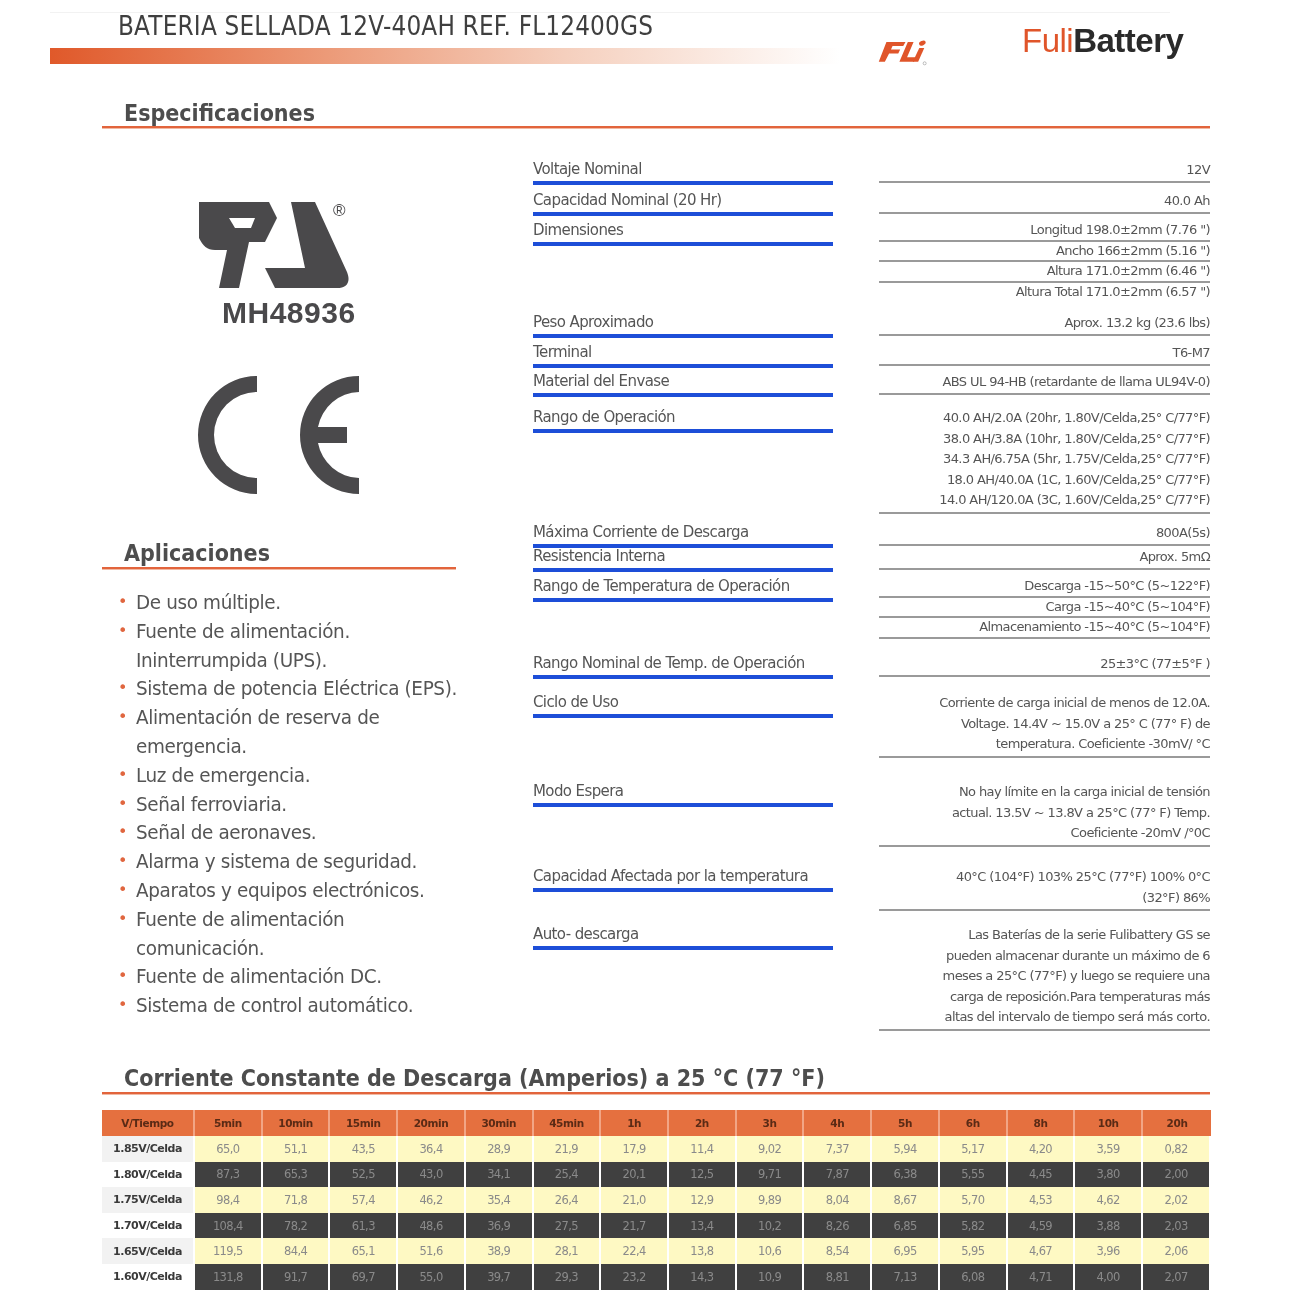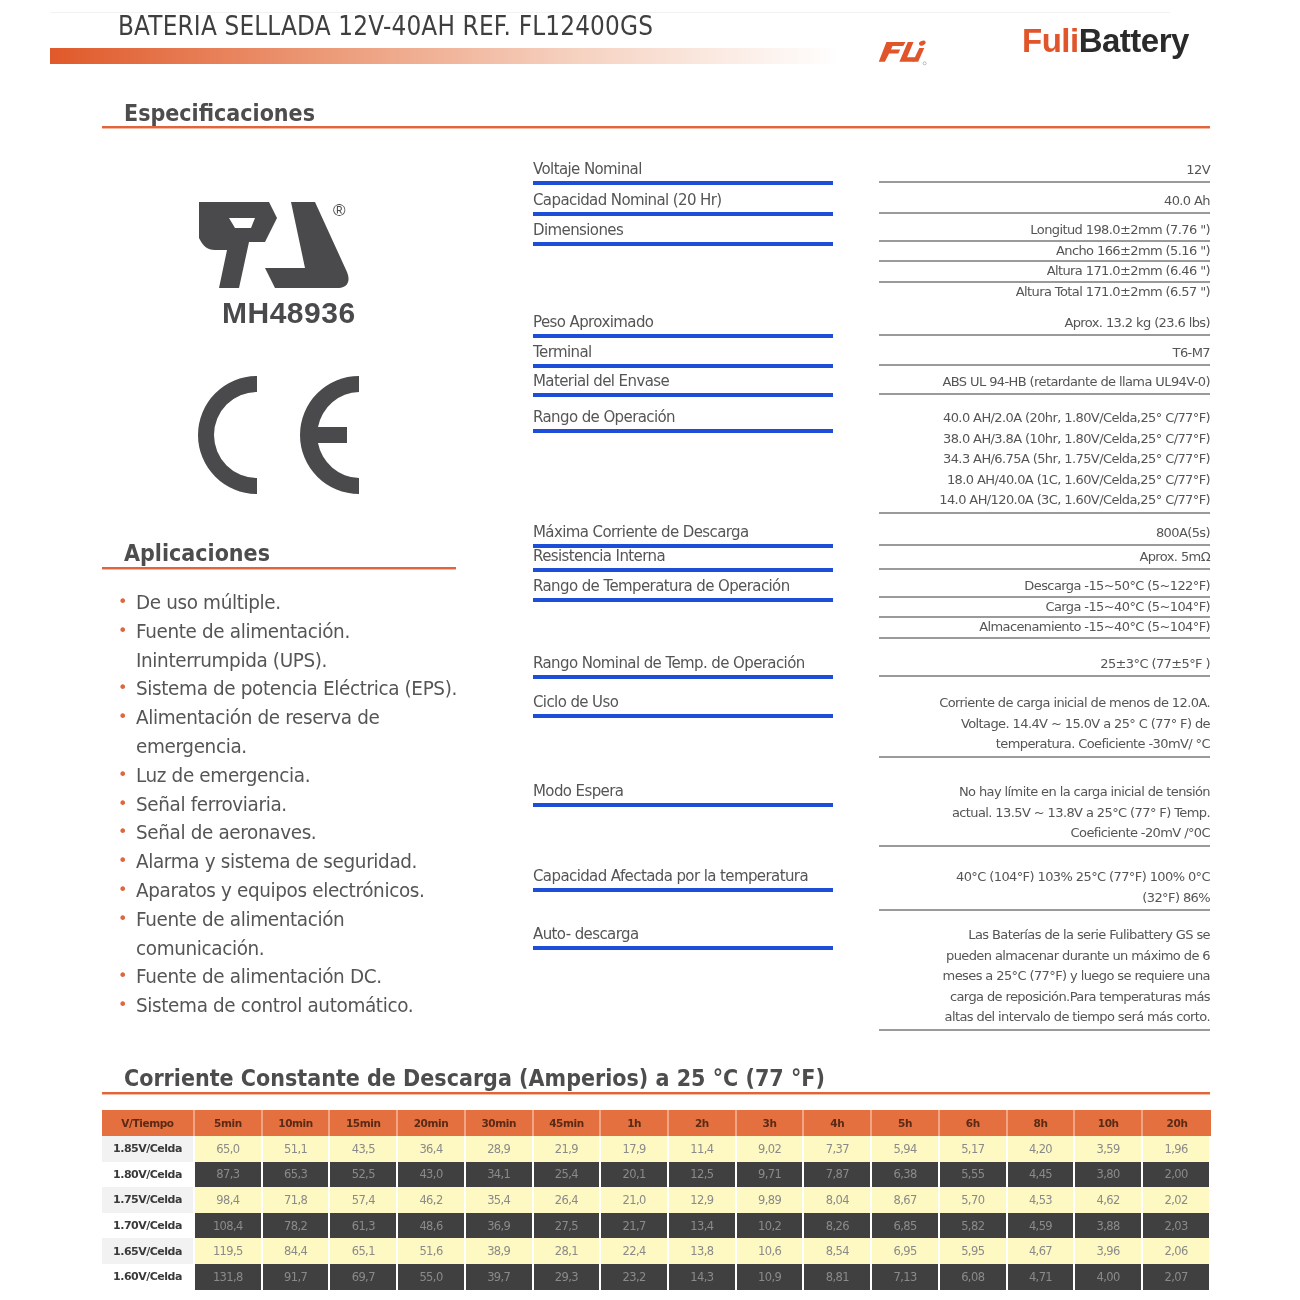--- a/index.html
+++ b/index.html
@@ -5,21 +5,21 @@
   * { box-sizing: border-box; margin: 0; padding: 0; }
   html, body { width: 1300px; height: 1300px; background: #ffffff; overflow: hidden; }
   body { position: relative; font-family: "Liberation Sans", "DejaVu Sans", sans-serif; color: #4a4a4a; }
 
   .title { position: absolute; left: 118px; top: 10px; font-size: 27px; color: #3f3f3f; letter-spacing: 0.2px; font-family: "DejaVu Sans", sans-serif; font-weight: normal; transform: scaleX(0.86); transform-origin: left top; white-space: nowrap; }
   .title-bar { position: absolute; left: 50px; top: 48px; width: 790px; height: 16px; background: linear-gradient(to right, #e0592a 0%, #ec9a78 35%, #f5cfbd 65%, #ffffff 100%); }
   .title-bar-top { position: absolute; left: 50px; top: 12px; width: 1120px; height: 1px; background: #f2f2f2; }
 
   .logo { position: absolute; left: 878px; top: 18px; width: 340px; height: 70px; }
   .logo-text { position: absolute; left: 1022px; top: 22px; font-size: 33px; font-weight: bold; font-family: "Liberation Sans", sans-serif; letter-spacing: -0.5px; white-space: nowrap; }
-  .logo-text .fuli { color: #e0552a; font-weight: bold; }
+  .logo-text .fuli { color: #e0552a; font-weight: normal; }
   .logo-text .battery { color: #2a2a2a; }
 
   .section-h { position: absolute; font-size: 23px; color: #4d4d4d; font-family: "DejaVu Sans", sans-serif; transform: scaleX(0.9); transform-origin: left top; white-space: nowrap; }
   .section-line { position: absolute; height: 3px; background: #e2643c; border-bottom: 1px solid #f2b9a3; }
   .ul-num { position: absolute; left: 222px; top: 296px; font-size: 30px; font-weight: bold; color: #4a494b; font-family: "Liberation Sans", sans-serif; letter-spacing: 0.5px; }
 
   .apps { position: absolute; left: 118px; top: 588px; list-style: none; }
   .apps li { position: relative; padding-left: 18px; font-size: 20px; line-height: 28.8px; color: #555; font-family: "DejaVu Sans", sans-serif; letter-spacing: -0.4px; white-space: nowrap; }
   .apps li .bullet { position: absolute; left: 0; top: 0; color: #e0663f; font-size: 16px; }
   .apps li .txt { display: inline-block; transform: scaleX(0.92); transform-origin: left center; }
@@ -253,21 +253,21 @@
           <td>28,9</td>
           <td>21,9</td>
           <td>17,9</td>
           <td>11,4</td>
           <td>9,02</td>
           <td>7,37</td>
           <td>5,94</td>
           <td>5,17</td>
           <td>4,20</td>
           <td>3,59</td>
-          <td>1,96</td>
+          <td>0,82</td>
         </tr>
         <tr class="even">
           <td class="vlabel">1.80V/Celda</td>
           <td>87,3</td>
           <td>65,3</td>
           <td>52,5</td>
           <td>43,0</td>
           <td>34,1</td>
           <td>25,4</td>
           <td>20,1</td>

